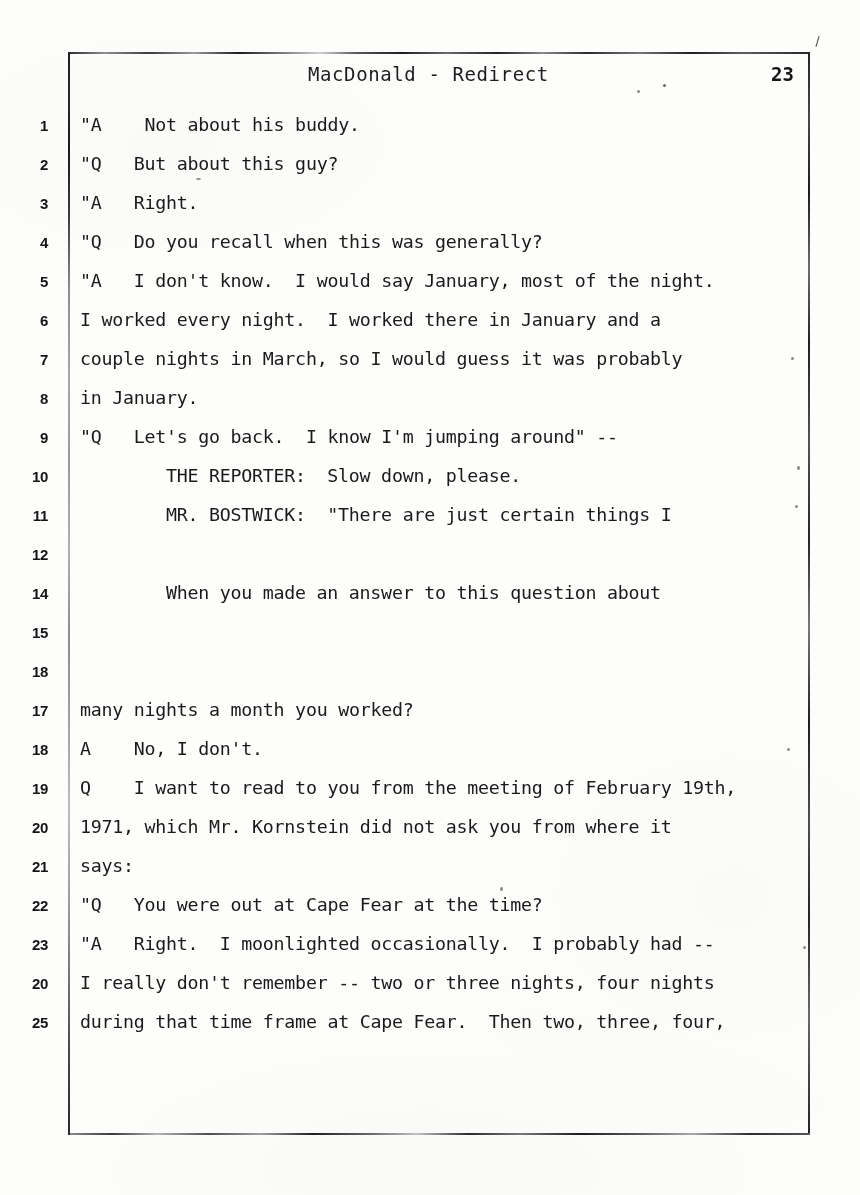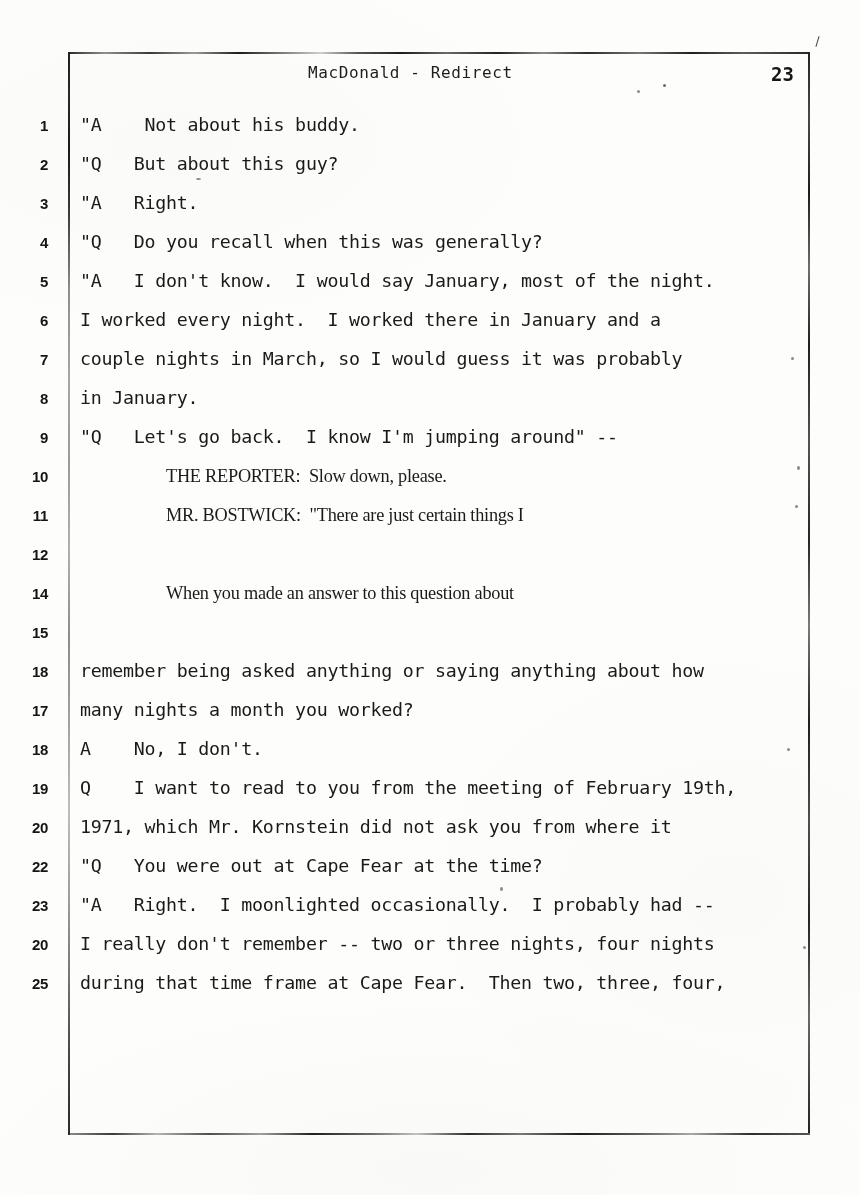--- a/index.html
+++ b/index.html
@@ -89,21 +89,21 @@
     position: absolute;
     left: 68px;
     top: 63px;
     width: 742px;
     height: 34px;
   }
   #header-title {
     position: absolute;
     left: 240px;
     top: 0;
-    font-size: 16px;
+    font-size: 19px;
     letter-spacing: 0.6px;
     color: #1d1d1d;
     white-space: pre;
   }
   #page-number {
     position: absolute;
     right: 16px;
     top: 0;
     font-size: 19px;
     font-weight: 700;
@@ -147,21 +147,20 @@
     top: 6px;
     font-size: 18.3px;
     line-height: 22px;
     color: #1a1a1a;
     white-space: pre;
     letter-spacing: -0.25px;
   }
   
   .ltext.indent-para {
     left: 166px;
-    font-family: Liberation Serif, serif;
   }
 
   
   .speck {
     position: absolute;
     background: #8a8a8a;
     border-radius: 50%;
     pointer-events: none;
   }
 </style>
@@ -245,39 +244,42 @@
       </div>
       <div class="tline">
         <div class="lineno">14</div>
         <div class="ltext indent-para">When you made an answer to this question about</div>
       </div>
       <div class="tline">
         <div class="lineno">15</div>
       </div>
       <div class="tline">
         <div class="lineno">18</div>
-        <div class="ltext">remember being asked anything or saying anything about how</div>
       </div>
       <div class="tline">
         <div class="lineno">17</div>
         <div class="ltext">many nights a month you worked?</div>
       </div>
       <div class="tline">
         <div class="lineno">18</div>
         <div class="ltext">A    No, I don't.</div>
       </div>
       <div class="tline">
         <div class="lineno">19</div>
         <div class="ltext">Q    I want to read to you from the meeting of February 19th,</div>
       </div>
       <div class="tline">
         <div class="lineno">20</div>
         <div class="ltext">1971, which Mr. Kornstein did not ask you from where it</div>
       </div>
       <div class="tline">
+        <div class="lineno">21</div>
+        <div class="ltext">says:</div>
+      </div>
+      <div class="tline">
         <div class="lineno">22</div>
         <div class="ltext">"Q   You were out at Cape Fear at the time?</div>
       </div>
       <div class="tline">
         <div class="lineno">23</div>
         <div class="ltext">"A   Right.  I moonlighted occasionally.  I probably had --</div>
       </div>
       <div class="tline">
         <div class="lineno">20</div>
         <div class="ltext">I really don't remember -- two or three nights, four nights</div>

